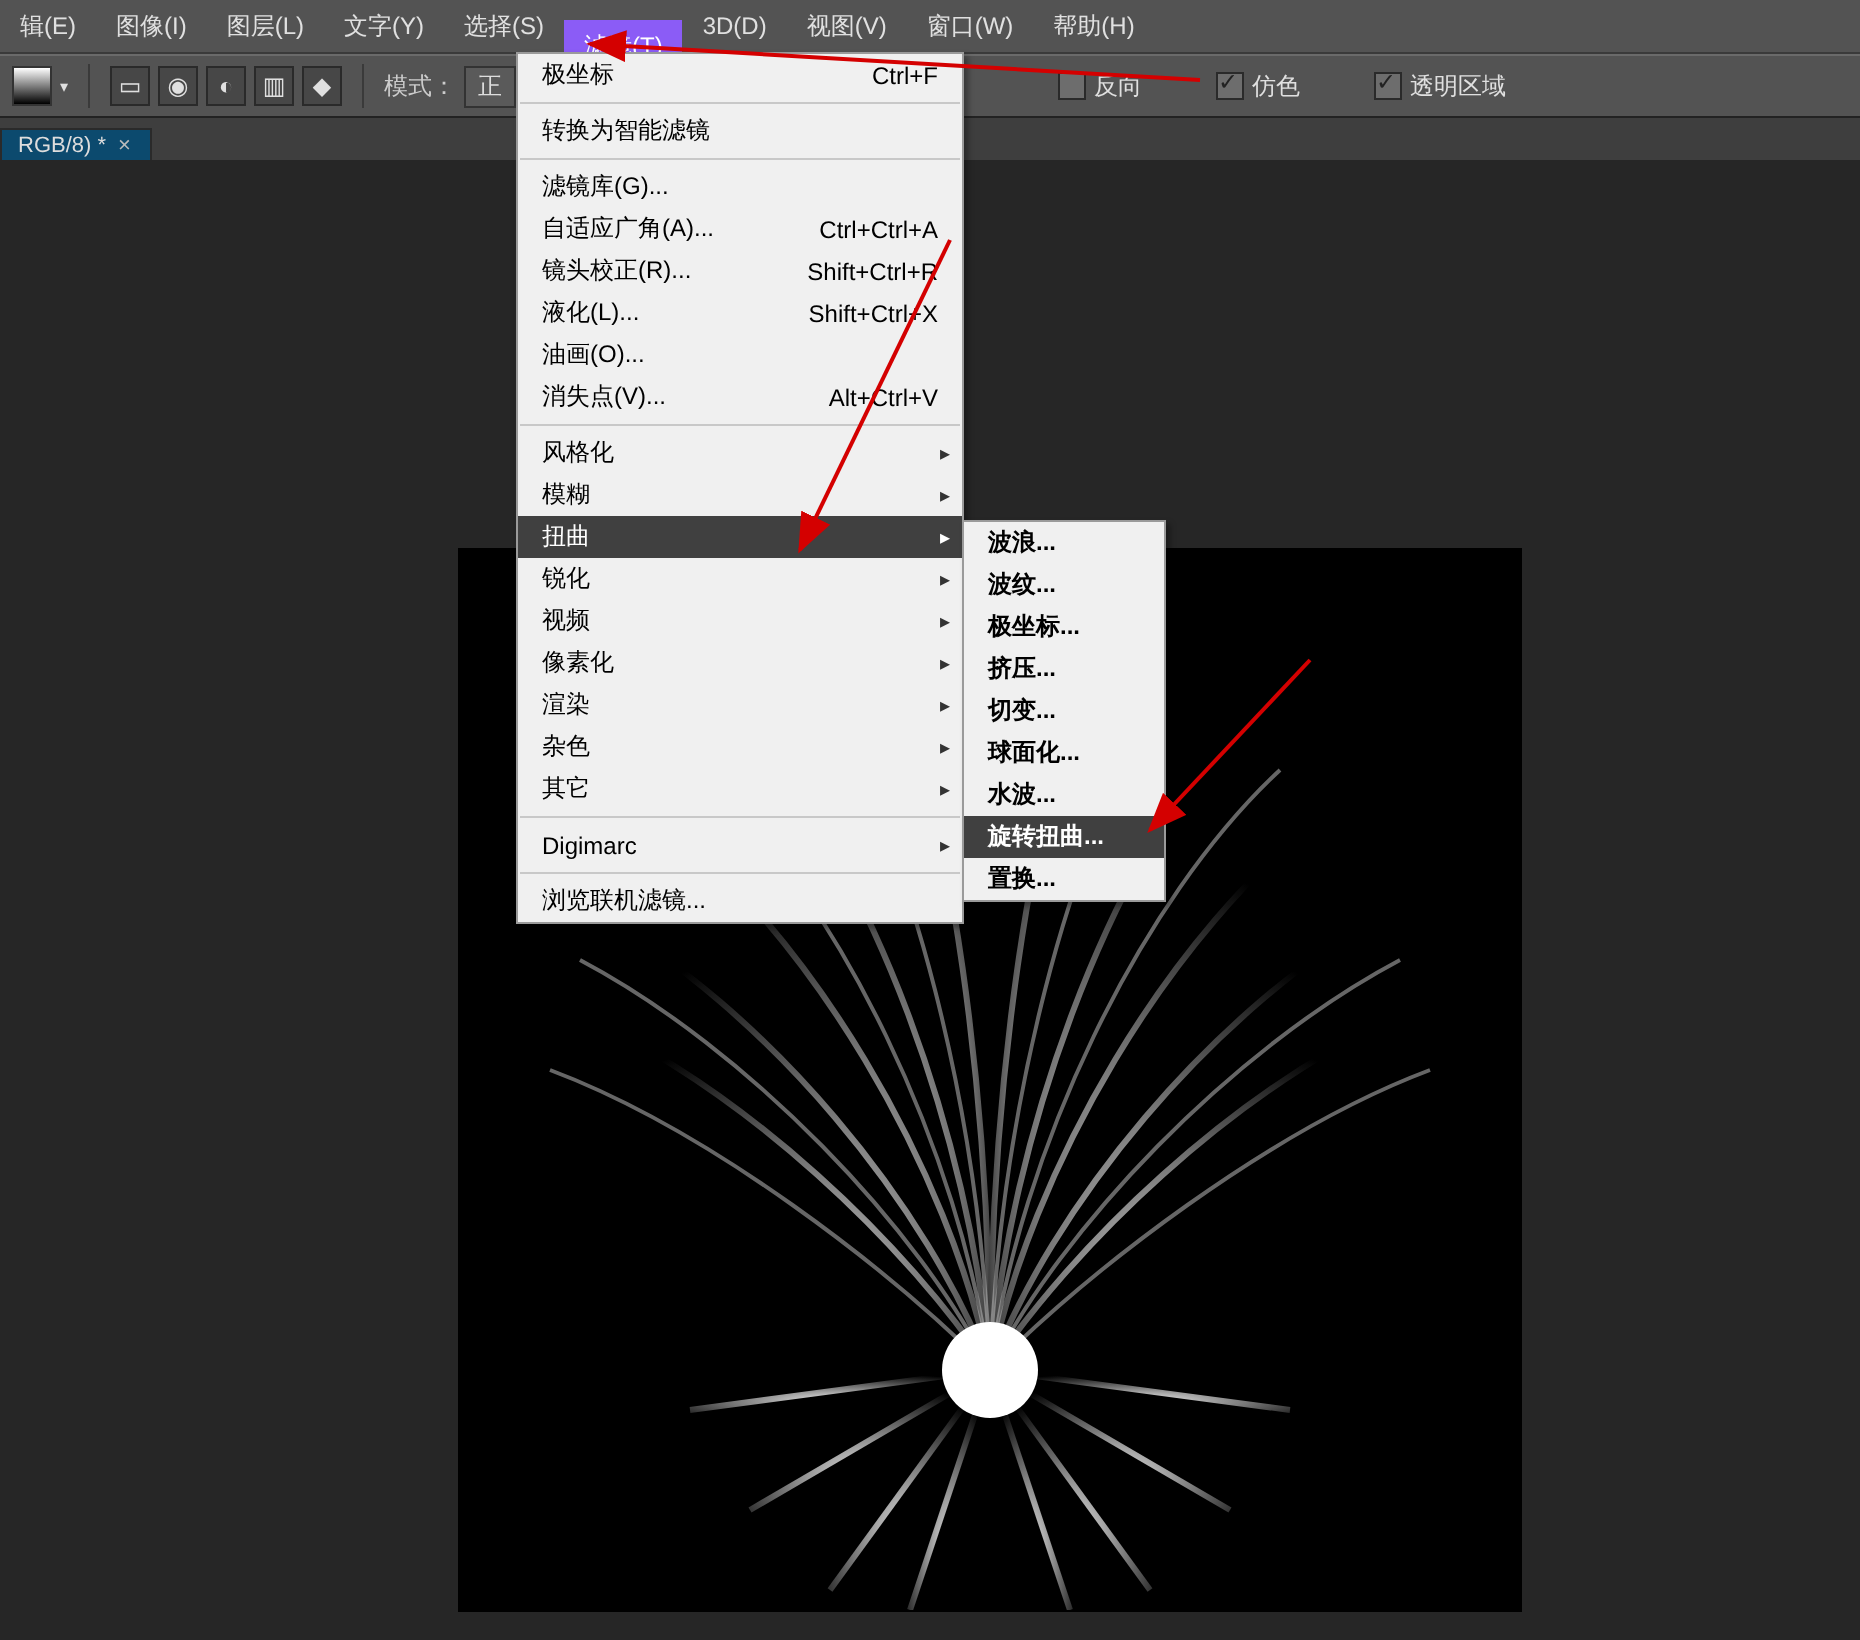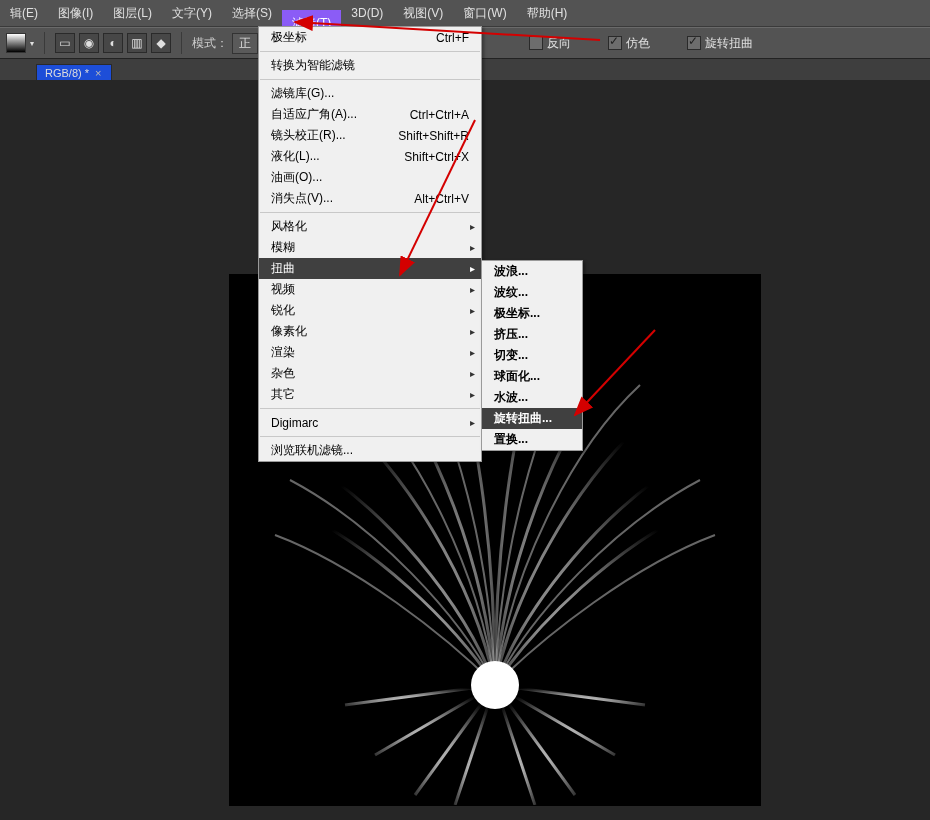--- a/index.html
+++ b/index.html
@@ -10,21 +10,21 @@
   .swatch{width:18px;height:18px;border:1px solid #333;background:linear-gradient(#fff,#000);}
   .iconbox{width:18px;height:18px;border:1px solid #2a2a2a;background:#474747;display:inline-flex;align-items:center;justify-content:center;}
   .divider{width:1px;height:22px;background:#3a3a3a;margin:0 6px;}
   .lbl{color:#ccc;}
   .select{background:#5a5a5a;border:1px solid #333;padding:1px 6px;color:#ddd;display:inline-flex;align-items:center;gap:4px;}
   .chev{font-size:8px;}
   .chk{display:inline-flex;align-items:center;gap:4px;padding-left:33px;}
   .chk .box{width:12px;height:12px;border:1px solid #2a2a2a;background:#6d6d6d;position:relative;}
   .chk .box.checked::after{content:"✓";position:absolute;top:-3px;left:0;color:#222;font-size:12px;}
   .tabstrip{height:22px;background:#3e3e3e;display:flex;align-items:flex-end;}
-  .tab{background:#1d4ed8;border:1px solid #2a2a2a;border-bottom:none;padding:2px 10px 2px 8px;font-size:11px;color:#ddd;display:flex;align-items:center;gap:6px;margin-left:36px;}
+  .tab{background:#0c4a6e;border:1px solid #2a2a2a;border-bottom:none;padding:2px 10px 2px 8px;font-size:11px;color:#ddd;display:flex;align-items:center;gap:6px;}
   .tab .close{color:#bbb;font-size:11px;}
   .workspace{position:absolute;top:80px;left:0;right:0;bottom:0;background:#262626;}
   .canvas{position:absolute;left:230px;top:195px;width:530px;height:530px;background:#000;box-shadow:0 0 0 1px #000;}
   svg.art{position:absolute;inset:0;}
   .dropdown{position:absolute;background:#f0f0f0;border:1px solid #9a9a9a;box-shadow:2px 2px 3px rgba(0,0,0,.35);color:#000;font-size:12px;}
   .dd-item{height:21px;display:flex;align-items:center;justify-content:space-between;padding:0 12px;white-space:nowrap;}
   .dd-item.sub::after{content:"▸";position:absolute;right:6px;font-size:10px;color:#333;}
   .dd-item.highlight{background:#404040;color:#fff;}
   .dd-item.highlight::after{color:#fff;}
   .dd-sep{height:1px;background:#c8c8c8;margin:3px 1px;}
@@ -87,21 +87,21 @@
   <span class="chk">
       <span class="box"></span>
       <span>反向</span>
     </span>
   <span class="chk">
       <span class="box checked"></span>
       <span>仿色</span>
     </span>
   <span class="chk">
       <span class="box checked"></span>
-      <span>旋转扭曲</span>
+      <span>透明区域</span>
     </span>
 </div>
 
 <div class="tabstrip">
   <div class="tab">
     <span>RGB/8) *</span>
     <span class="close">×</span>
   </div>
 </div>
 
@@ -166,21 +166,21 @@
     <div class="dd-sep"></div>
     <div class="dd-item">
       <span>滤镜库(G)...</span>
     </div>
     <div class="dd-item">
       <span>自适应广角(A)...</span>
       <span>Ctrl+Ctrl+A</span>
     </div>
     <div class="dd-item">
       <span>镜头校正(R)...</span>
-      <span>Shift+Shift+R</span>
+      <span>Shift+Ctrl+R</span>
     </div>
     <div class="dd-item">
       <span>液化(L)...</span>
       <span>Shift+Ctrl+X</span>
     </div>
     <div class="dd-item">
       <span>油画(O)...</span>
     </div>
     <div class="dd-item">
       <span>消失点(V)...</span>
@@ -190,24 +190,24 @@
     <div class="dd-item sub">
       <span>风格化</span>
     </div>
     <div class="dd-item sub">
       <span>模糊</span>
     </div>
     <div class="dd-item sub highlight">
       <span>扭曲</span>
     </div>
     <div class="dd-item sub">
+      <span>锐化</span>
+    </div>
+    <div class="dd-item sub">
       <span>视频</span>
-    </div>
-    <div class="dd-item sub">
-      <span>锐化</span>
     </div>
     <div class="dd-item sub">
       <span>像素化</span>
     </div>
     <div class="dd-item sub">
       <span>渲染</span>
     </div>
     <div class="dd-item sub">
       <span>杂色</span>
     </div>

